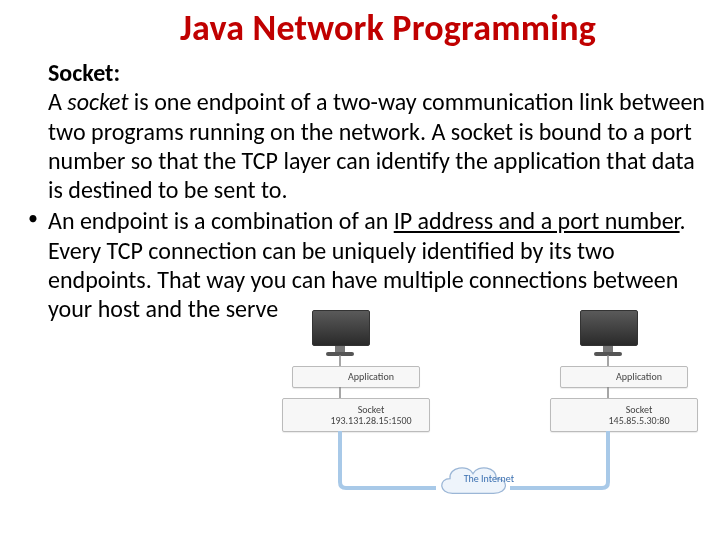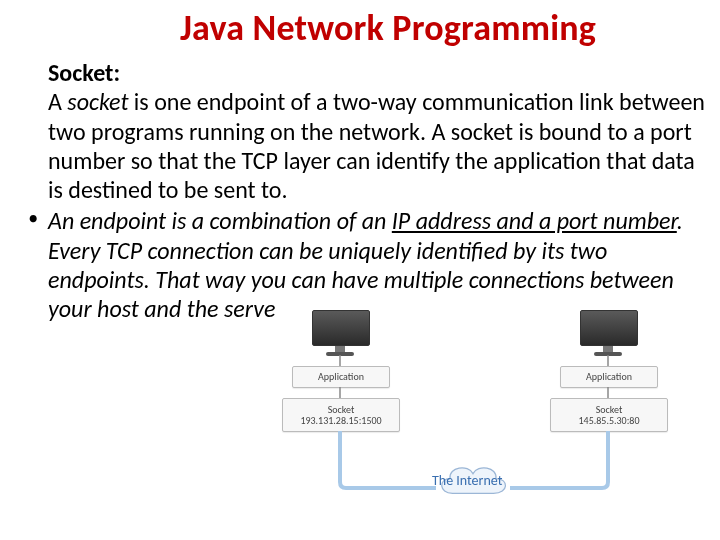--- a/index.html
+++ b/index.html
@@ -41,21 +41,20 @@
   .lead {
     margin-left: 24px;
     margin-bottom: 2px;
   }
   .lead .label { font-weight: 700; }
   .lead .ital { font-style: italic; }
   .bullet {
     position: relative;
     margin-left: 24px;
     padding-left: 0;
-    font-style: italic;
   }
   .bullet::before {
     content: "•";
     position: absolute;
     left: -20px;
     top: 0;
     font-size: 20px;
   }
   .ul { text-decoration: underline; }
   .figure {
@@ -96,36 +95,37 @@
     border: 1px solid #bbb;
     border-radius: 2px;
     font-size: 10px;
     color: #444;
     text-align: center;
     display: flex;
     flex-direction: column;
     justify-content: center;
     line-height: 1.15;
     box-shadow: 0 1px 1px rgba(0,0,0,0.08);
+    padding-left: 30px;
   }
   .app-box { width: 96px; height: 20px; }
   .sock-box { width: 116px; height: 32px; }
   .cloud {
     position: absolute;
     width: 82px;
     height: 42px;
   }
   .cloud svg { width: 100%; height: 100%; }
   .cloud .lbl {
     position: absolute;
     top: 12px;
     left: 0;
     width: 100%;
-    text-align: left;
-    font-size: 14px;
+    text-align: right;
+    font-size: 10px;
     color: #3a6fb0;
   }
   .wires svg {
     position: absolute;
     left: 0;
     top: 0;
     width: 430px;
     height: 220px;
   }
 </style>

